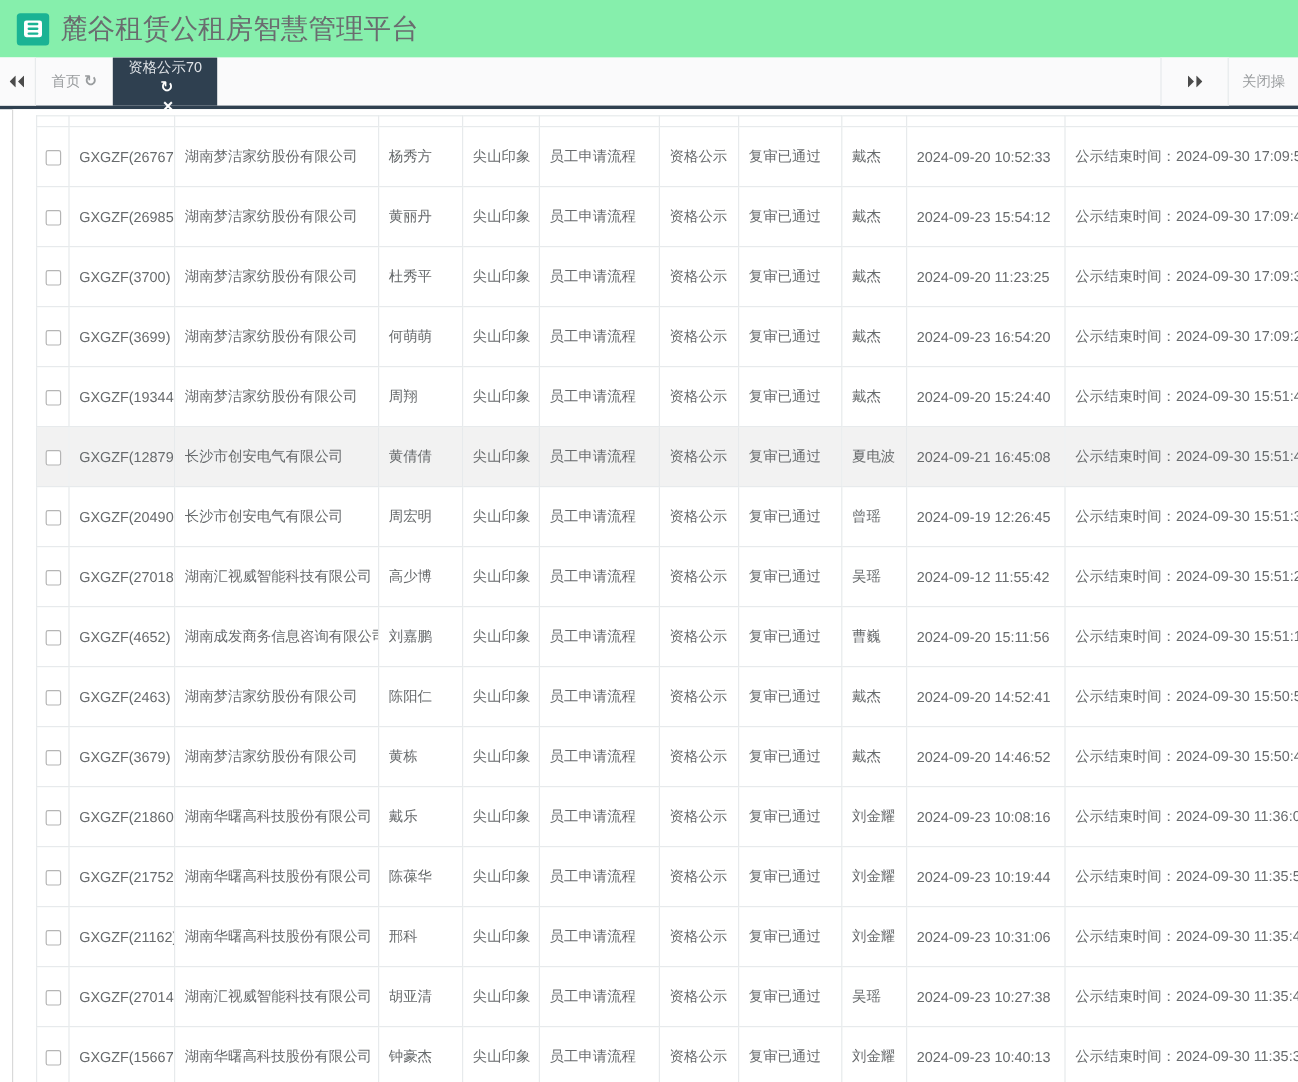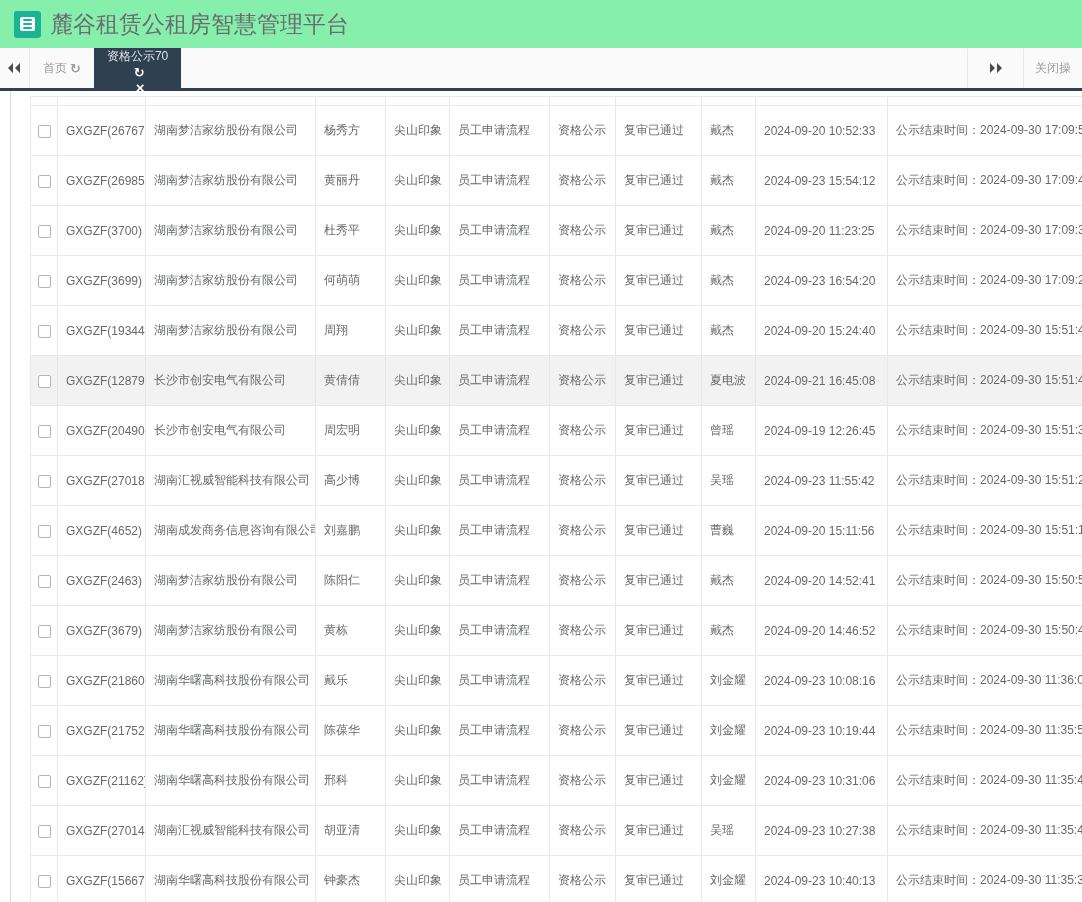--- a/index.html
+++ b/index.html
@@ -207,21 +207,21 @@
         <tr>
           <td class="cb-cell"><input type="checkbox" class="cb" style=""></td>
           <td>GXGZF(27018)</td>
           <td>湖南汇视威智能科技有限公司</td>
           <td>高少博</td>
           <td>尖山印象</td>
           <td>员工申请流程</td>
           <td>资格公示</td>
           <td>复审已通过</td>
           <td>吴瑶</td>
-          <td>2024-09-23 11:55:42</td>
+          <td>2024-09-12 11:55:42</td>
           <td>公示结束时间：2024-09-30 15:51:22</td>
         </tr>
         <tr>
           <td class="cb-cell"><input type="checkbox" class="cb" style=""></td>
           <td>GXGZF(4652)</td>
           <td>湖南成发商务信息咨询有限公司</td>
           <td>刘嘉鹏</td>
           <td>尖山印象</td>
           <td>员工申请流程</td>
           <td>资格公示</td>

